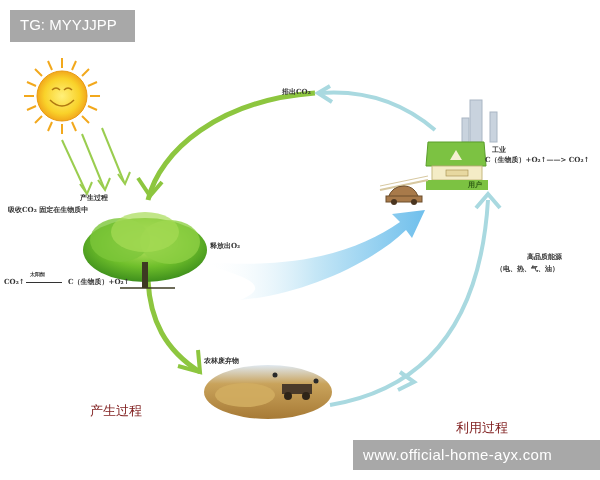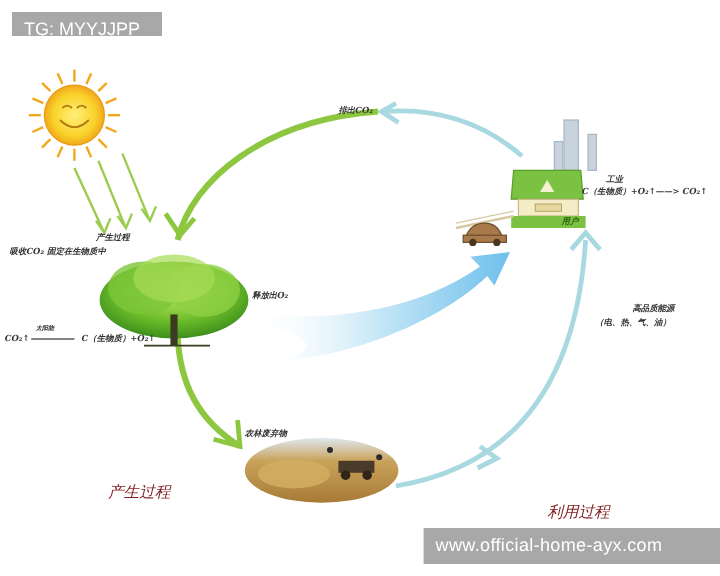--- a/index.html
+++ b/index.html
@@ -1,23 +1,23 @@
 <!DOCTYPE html>
 <html><head>
   <meta charset="utf-8">
   <style>
     * { margin: 0; padding: 0; box-sizing: border-box; }
     html, body { width: 600px; height: 480px; background: #ffffff; overflow: hidden; }
     body { position: relative; font-family: "DejaVu Sans", sans-serif; color: #222; }
     .canvas { position: absolute; left: 0; top: 0; width: 600px; height: 480px; }
     svg.diagram { position: absolute; left: 0; top: 0; }
-    .label { position: absolute; font-family: "DejaVu Serif", serif; font-size: 7px; font-weight: bold; color: #333; white-space: nowrap; line-height: 1.2; font-style: italic; }
+    .label { position: absolute; font-family: "DejaVu Serif", serif; font-size: 7px; font-weight: bold; color: #333; white-space: nowrap; line-height: 1.2; }
     .label.big { font-family: "DejaVu Sans", sans-serif; font-size: 13px; font-weight: normal; color: #7f1d1d; }
     .watermark { position: absolute; background: #a8a8a8; color: #ffffff; font-family: "Liberation Sans", sans-serif; }
-    .wm-top { left: 10px; top: 10px; width: 125px; height: 20px; font-size: 15px; padding: 6px 0 0 10px; }
+    .wm-top { left: 10px; top: 10px; width: 125px; height: 32px; font-size: 15px; padding: 6px 0 0 10px; }
     .wm-bottom { left: 353px; top: 440px; width: 280px; height: 30px; font-size: 15px; padding: 6px 0 0 10px; letter-spacing: 0.3px; }
   </style>
 </head>
 <body>
 
 <div class="canvas">
 
   <svg class="diagram" width="600" height="480" viewBox="0 0 600 480">
     <defs>
       <linearGradient id="o2grad" x1="0" y1="0" x2="1" y2="0">
@@ -148,21 +148,21 @@
 
   <div>
     <div class="label" style="left:4px; top:278px;">CO₂↑</div>
     <div class="label" style="left:30px; top:271px; font-size:5px;">太阳能</div>
     <div style="position:absolute; left:26px; top:282px; width:36px; height:1px; background:#333;"></div>
     <div class="label" style="left:68px; top:278px;">C（生物质）+O₂↑</div>
   </div>
 
   <div class="label" style="left:210px; top:242px;">释放出O₂</div>
 
-  <div class="label" style="left:485px; top:146px;padding-left:20px;">工业</div>
+  <div class="label" style="left:472px; top:146px;padding-left:20px;">工业</div>
   <div class="label" style="left:485px; top:156px;">C（生物质）+O₂↑——&gt; CO₂↑</div>
 
   <div class="label" style="left:468px; top:181px; color:#2f5e14;">用户</div>
 
   <div class="label" style="left:505px; top:253px;margin-left:22px;">高品质能源</div>
   <div class="label" style="left:496px; top:265px;">（电、热、气、油）</div>
 
   <div class="label" style="left:204px; top:357px;">农林废弃物</div>
 
   <div class="label big" style="left:90px; top:403px;">产生过程</div>

